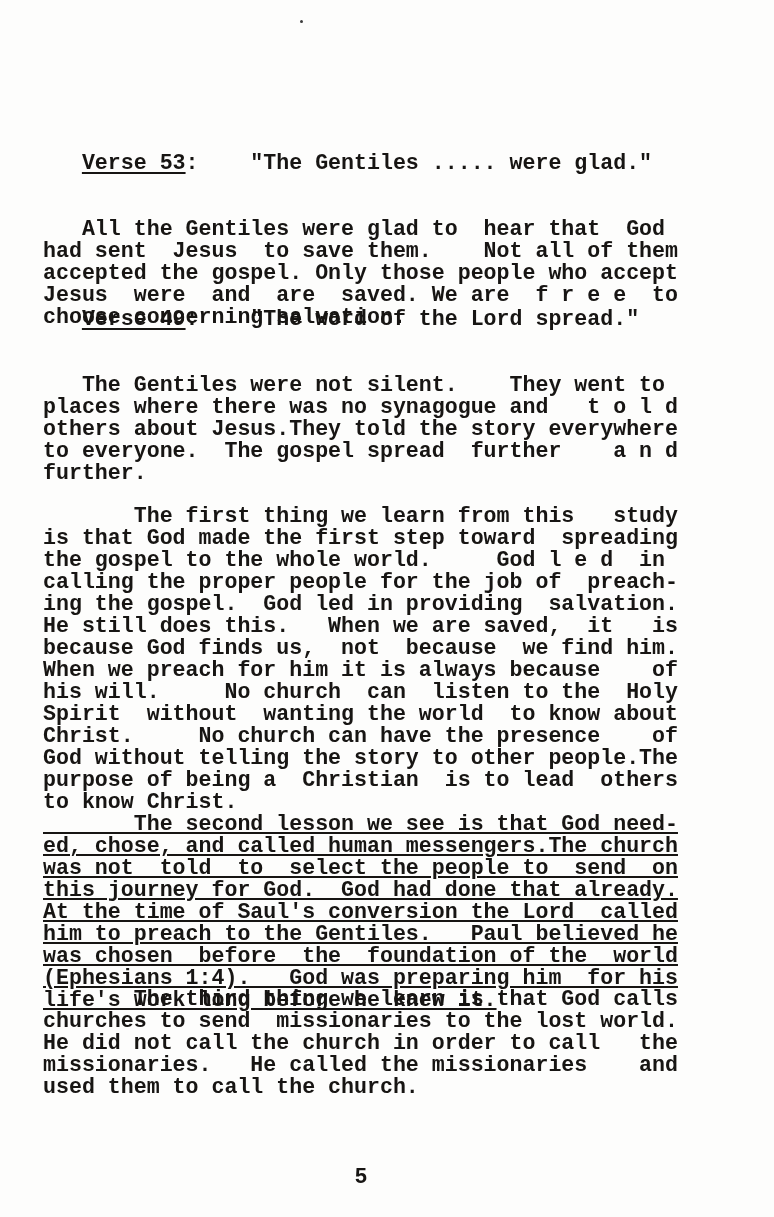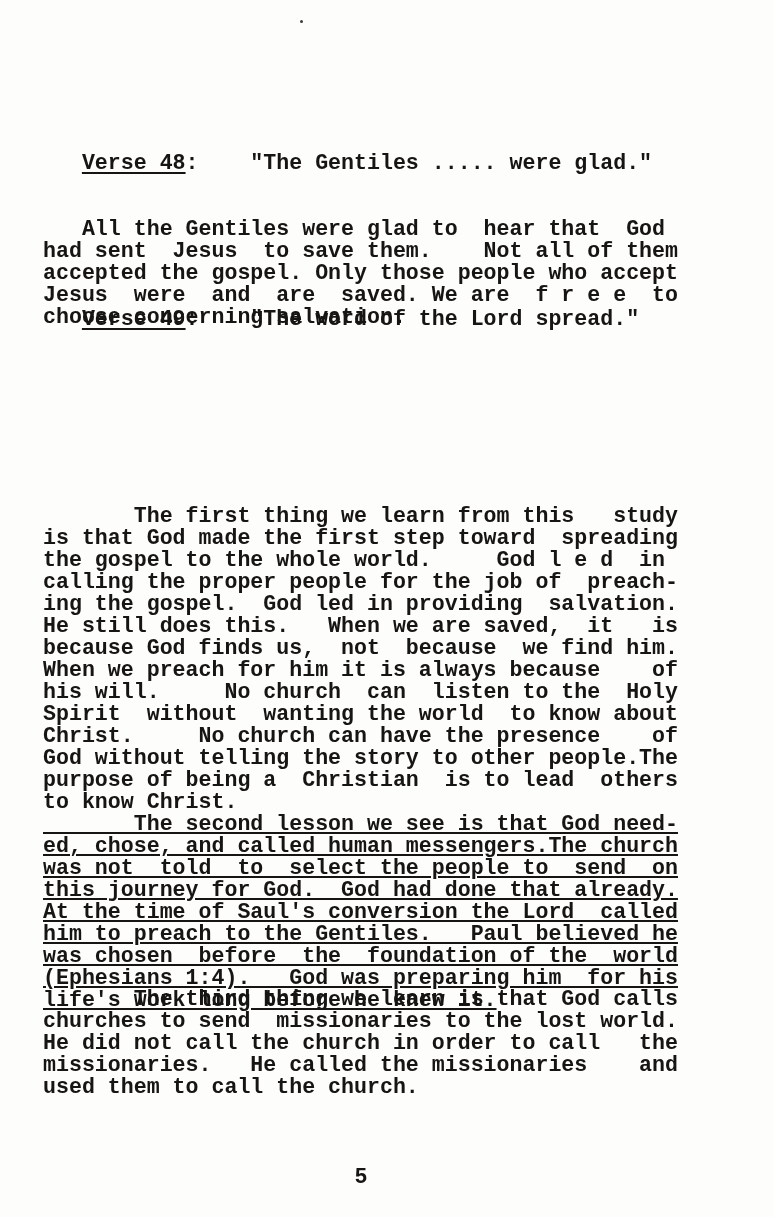--- a/index.html
+++ b/index.html
@@ -54,30 +54,35 @@
   .pn { top: 1166px; }
 </style>
 </head>
 <body>
 
 <div class="page">
 
   <div class="speck"></div>
 
   <div class="block v48">
-    <div class="line"><span>   </span><span class="u">Verse 48</span><span>:    "The Gentiles ..... were glad."</span></div>
+    <div class="line"><span>   </span><span class="u">Verse 53</span><span>:    "The Gentiles ..... were glad."</span></div>
     <div>   All the Gentiles were glad to  hear that  God
 had sent  Jesus  to save them.    Not all of them
 accepted the gospel. Only those people who accept
 Jesus  were  and  are  saved. We are  f r e e  to
 choose concerning salvation.</div>
   </div>
 
   <div class="block v49">
     <div class="line"><span>   </span><span class="u">Verse 49</span><span>:    "The word of the Lord spread."</span></div>
+    <div>   The Gentiles were not silent.    They went to
+places where there was no synagogue and   t o l d
+others about Jesus.They told the story everywhere
+to everyone.  The gospel spread  further    a n d
+further.</div>
   </div>
 
 
   <div class="block p1">       The first thing we learn from this   study
 is that God made the first step toward  spreading
 the gospel to the whole world.     God l e d  in
 calling the proper people for the job of  preach-
 ing the gospel.  God led in providing  salvation.
 He still does this.   When we are saved,  it   is
 because God finds us,  not  because  we find him.

